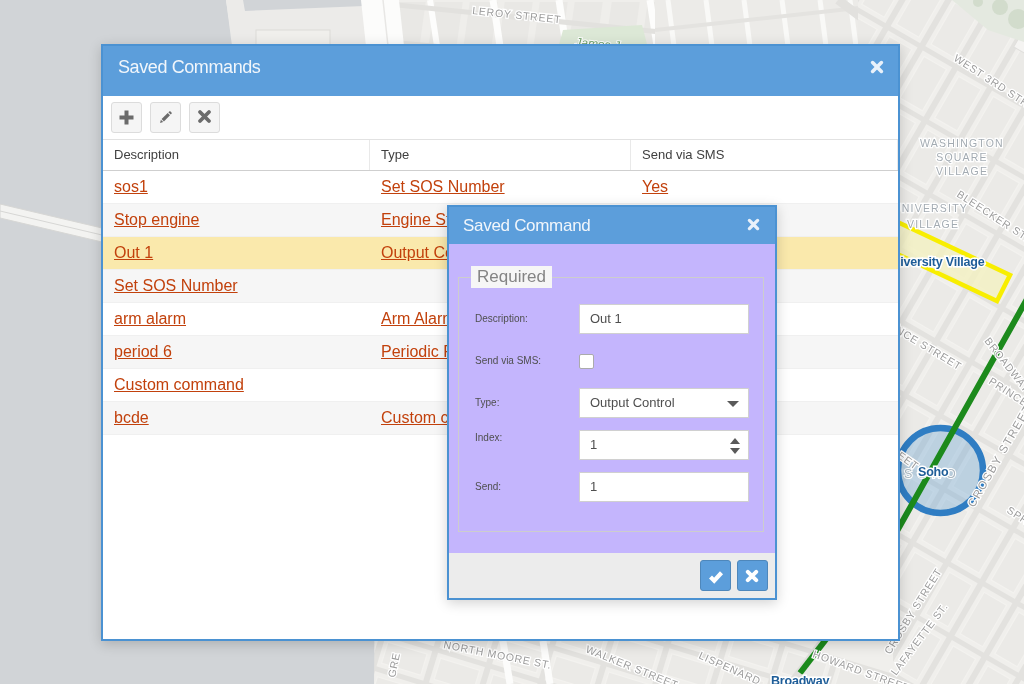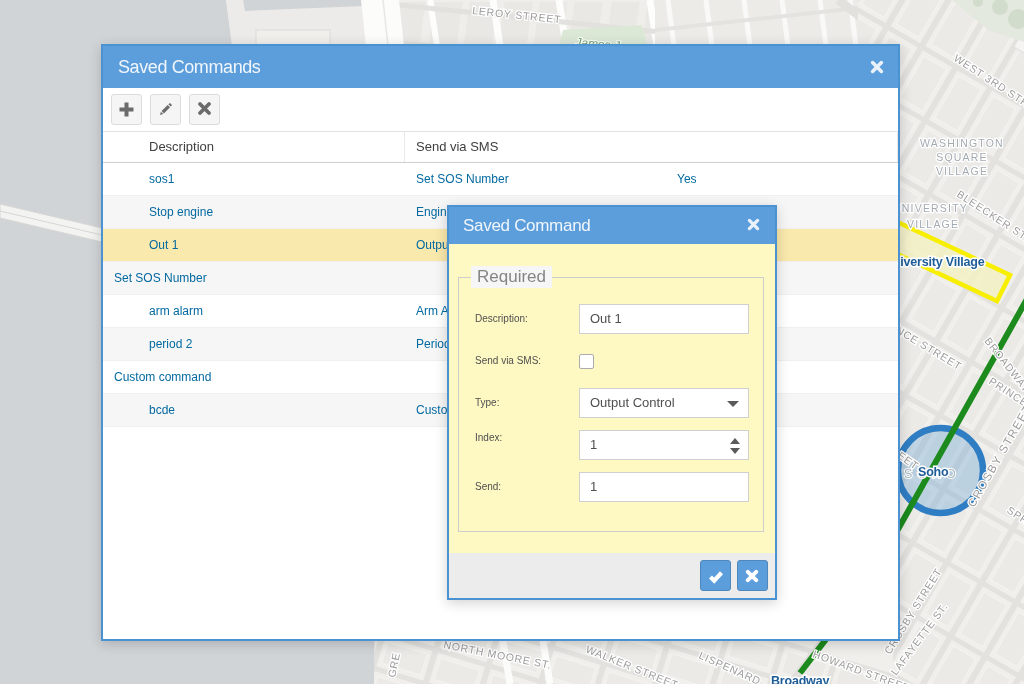--- a/index.html
+++ b/index.html
@@ -1,31 +1,31 @@
 <!DOCTYPE html>
 <html><head><meta charset="utf-8"><style>
 html,body{margin:0;padding:0;width:1024px;height:684px;overflow:hidden;background:#f0efec;font-family:"Liberation Sans",sans-serif;}
 #map{position:absolute;left:0;top:0;}
 .win{position:absolute;background:#fff;border:2px solid #4b92d2;box-shadow:0 3px 12px rgba(0,0,0,0.18);box-sizing:border-box;}
 .tbar{background:#5c9edb;color:#f1f6fb;position:relative;}
 .closeb{display:block;line-height:0;}
 #mainwin{left:101px;top:44px;width:799px;height:597px;}
-#mainwin .tbar{height:42px;line-height:43px;font-size:18px;letter-spacing:-0.4px;padding-left:15px;}
+#mainwin .tbar{height:50px;line-height:43px;font-size:18px;letter-spacing:-0.4px;padding-left:15px;}
 #mainwin .closeb{position:absolute;right:14px;top:14px;}
 .toolbar{height:43px;background:#fff;padding:6px 0 0 8px;box-sizing:border-box;}
 .tbtn{display:inline-block;width:31px;height:31px;background:#f5f5f5;border:1px solid #dcdcdc;border-radius:3px;box-sizing:border-box;text-align:center;margin-right:8px;vertical-align:top;}
 .tbtn svg{margin-top:6px;}
 .ghead{height:32px;border-top:1px solid #e2e2e2;border-bottom:1px solid #cfcfcf;box-sizing:border-box;display:flex;font-size:13px;color:#404040;}
 .ghead div{line-height:30px;padding-left:11px;box-sizing:border-box;border-right:1px solid #e9e9e9;}
-.row{height:33px;display:flex;font-size:12px;color:#0369a1;border-bottom:1px solid #f0f0f0;box-sizing:border-box;background:#fff;}
+.row{height:33px;display:flex;font-size:16px;color:#c2410c;border-bottom:1px solid #f0f0f0;box-sizing:border-box;background:#fff;text-decoration:underline;}
 .row div{line-height:32px;padding-left:11px;box-sizing:border-box;overflow:hidden;white-space:nowrap;}
 .stripe{background:#f6f6f6;}
 .sel{background:#fae9ac;}
-.c1{width:267px;margin-left:35px;}.c2{width:261px;}.c3{flex:1;}
-#modal{left:447px;top:205px;width:330px;height:395px;background:#fef9c3;}
+.c1{width:267px;}.c2{width:261px;}.c3{flex:1;}
+#modal{left:447px;top:205px;width:330px;height:395px;background:#c4b5fd;}
 #modal .tbar{height:37px;line-height:38px;font-size:17px;letter-spacing:-0.3px;padding-left:14px;}
 #modal .closeb{position:absolute;right:15px;top:11px;}
 .fieldset{position:absolute;left:9px;top:70px;width:306px;height:255px;border:1px solid #cdcdcd;box-sizing:border-box;}
 .legend{position:absolute;left:22px;top:59px;height:22px;line-height:22px;padding:0 6px;background:#f6f6f6;font-size:17px;color:#858585;}
 .flabel{position:absolute;left:26px;height:18px;line-height:18px;font-size:10px;color:#4f4f4f;}
 .ffield{position:absolute;left:130px;width:170px;height:30px;background:#fff;border:1px solid #d0d0d0;box-sizing:border-box;font-size:13px;color:#4f4f4f;line-height:28px;padding-left:10px;}
 .combo-arrow{position:absolute;right:9px;top:12px;width:0;height:0;border-left:6px solid transparent;border-right:6px solid transparent;border-top:6.5px solid #5a5a5a;}
 .spin-up{position:absolute;right:8px;top:7px;width:0;height:0;border-left:5.5px solid transparent;border-right:5.5px solid transparent;border-bottom:6px solid #5a5a5a;}
 .spin-dn{position:absolute;right:8px;top:16.5px;width:0;height:0;border-left:5.5px solid transparent;border-right:5.5px solid transparent;border-top:6px solid #5a5a5a;}
 .checkbox{position:absolute;left:130px;top:147px;width:15px;height:15px;background:#fff;border:1px solid #ababab;border-radius:2px;box-sizing:border-box;}
@@ -788,20 +788,21 @@
           <path d="M8.5 1.5 V15.5 M1.5 8.5 H15.5" stroke="#6b6b6b" stroke-width="4"></path>
         </svg></span><span class="tbtn"><svg width="17" height="17" viewBox="0 0 17 17">
           <path d="M3.1 13.9 L3.9 10.8 L6.2 13.1 Z" fill="#6b6b6b"></path>
           <path d="M4.6 10.1 L10.7 4 L13 6.3 L6.9 12.4 Z" fill="#6b6b6b"></path>
           <path d="M11.4 3.3 L12.2 2.5 Q12.9 1.9 13.6 2.5 L14.5 3.4 Q15.1 4.1 14.5 4.8 L13.7 5.6 Z" fill="#6b6b6b"></path>
         </svg></span><span class="tbtn"><svg width="15" height="15" viewBox="0 0 15 15">
           <path d="M3 3 L12 12 M12 3 L3 12" stroke="#6b6b6b" stroke-width="3.8" stroke-linecap="round"></path>
         </svg></span></div>
   <div class="ghead">
       <div class="c1">Description</div>
+      <div class="c2">Type</div>
       <div class="c3">Send via SMS</div>
     </div>
 <div class="row">
       <div class="c1">sos1</div>
       <div class="c2">Set SOS Number</div>
       <div class="c3">Yes</div>
     </div>
 <div class="row stripe">
       <div class="c1">Stop engine</div>
       <div class="c2">Engine Stop</div>
@@ -815,21 +816,21 @@
 <div class="row stripe">
       <div class="c2">Set SOS Number</div>
       <div class="c3"></div>
     </div>
 <div class="row">
       <div class="c1">arm alarm</div>
       <div class="c2">Arm Alarm</div>
       <div class="c3"></div>
     </div>
 <div class="row stripe">
-      <div class="c1">period 2</div>
+      <div class="c1">period 6</div>
       <div class="c2">Periodic Reporting</div>
       <div class="c3"></div>
     </div>
 <div class="row">
       <div class="c2">Custom command</div>
       <div class="c3"></div>
     </div>
 <div class="row stripe">
       <div class="c1">bcde</div>
       <div class="c2">Custom command</div>

